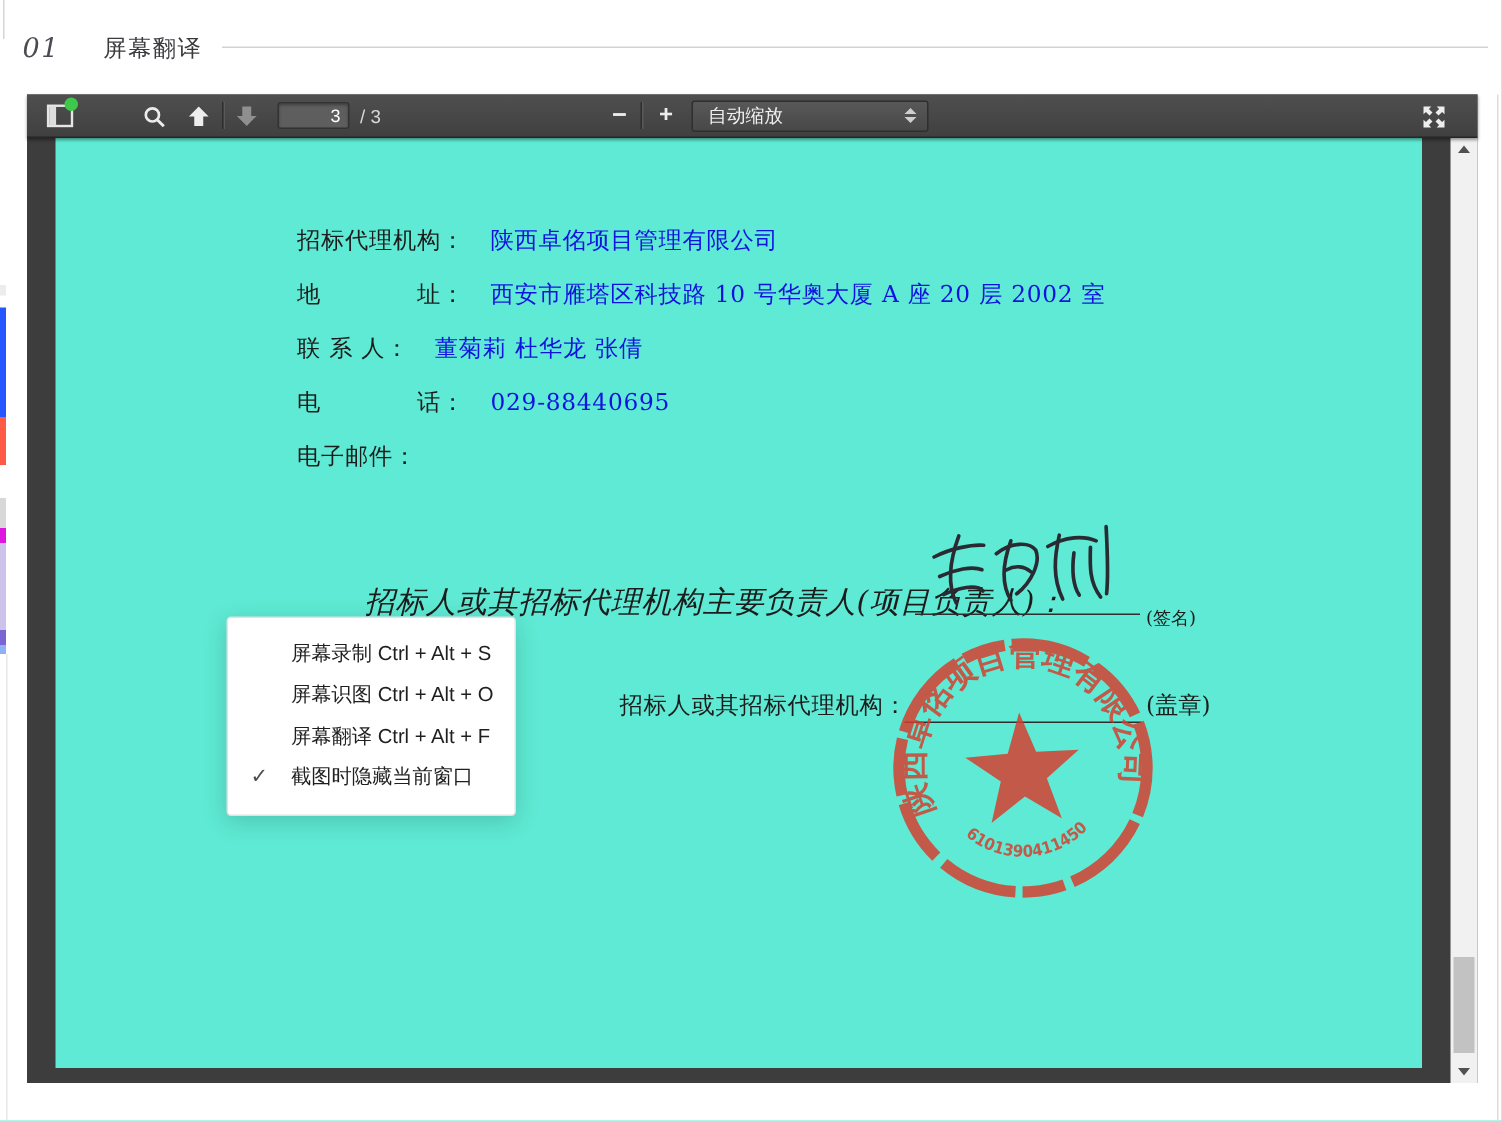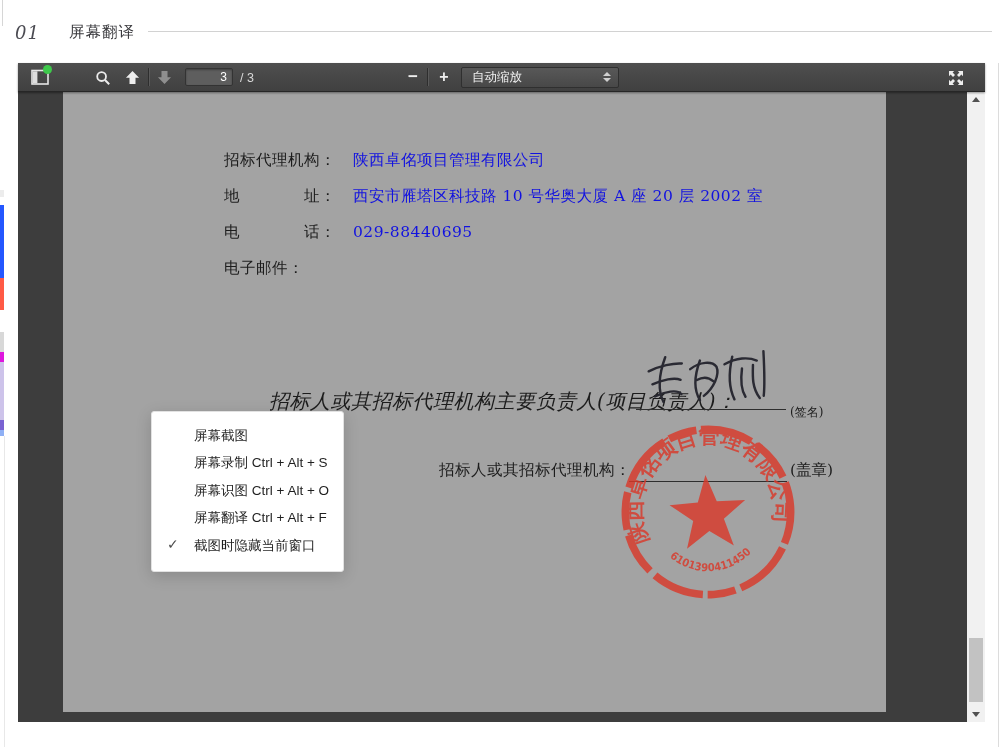--- a/index.html
+++ b/index.html
@@ -63,25 +63,24 @@
     display:flex; align-items:center; padding-left:10px;
   }
   .stepper { position:absolute; right:7px; top:4px; display:flex; flex-direction:column; gap:2px; }
   .stepper .up    { width:0; height:0; border-left:4px solid transparent; border-right:4px solid transparent; border-bottom:4px solid #cfcfcf; }
   .stepper .down  { width:0; height:0; border-left:4px solid transparent; border-right:4px solid transparent; border-top:4px solid #cfcfcf; }
 
   .fullscreen-btn { left:929px; top:6px; width:18px; height:18px; }
 
   
   .pdf-page {
-    position:absolute; left:19px; top:29px; width:823px; height:620px;
-    background:#a3a3a3; z-index:1;
+    position:absolute; left:19px; top:29px; width:911px; height:620px;
+    background:#5eead4; z-index:1;
     font-family:"DejaVu Serif","Liberation Serif",serif;
     color:#1c1c1c;
-    margin-left:26px;
   }
   .info-block { position:absolute; left:161px; top:50px; font-size:15.5px; }
   .info-row { height:36px; display:flex; align-items:center; white-space:pre; }
   .info-row .lbl { color:#1c1c1c; letter-spacing:0.5px; }
   .info-row .val { color:#1212e0; margin-left:17px; letter-spacing:0.5px; }
 
   .sig-label   { position:absolute; left:206px; top:296px; font-size:20px; letter-spacing:0.5px; white-space:pre;font-style:italic; }
   .sig-blank   { position:absolute; left:573px; top:300px; width:150px; height:18px; border-bottom:1.6px solid #2e2e2e; }
   .sig-suffix  { position:absolute; left:727px; top:312px; font-size:12px; }
   .signature-svg { position:absolute; left:581px; top:256px; width:142px; height:58px; z-index:2; }
@@ -193,20 +192,24 @@
   <div class="pdf-page">
 
     <div class="info-block">
       <div class="info-row">
         <span class="lbl">招标代理机构：</span>
         <span class="val">陕西卓佲项目管理有限公司</span>
       </div>
       <div class="info-row">
         <span class="lbl">地　　　　址：</span>
         <span class="val">西安市雁塔区科技路 10 号华奥大厦 A 座 20 层 2002 室</span>
+      </div>
+      <div class="info-row">
+        <span class="lbl">联 系 人：</span>
+        <span class="val">董菊莉 杜华龙 张倩</span>
       </div>
       <div class="info-row">
         <span class="lbl">电　　　　话：</span>
         <span class="val">029-88440695</span>
       </div>
       <div class="info-row">
         <span class="lbl">电子邮件：</span>
       </div>
     </div>
 
@@ -258,24 +261,20 @@
     <div class="sb-thumb"></div>
     <div class="sb-down">
         <i></i>
       </div>
   </div>
 </div>
 
 <div class="context-menu">
   <div class="menu-item">
     <span class="menu-check"></span>
-    <span>屏幕截图</span>
-  </div>
-  <div class="menu-item">
-    <span class="menu-check"></span>
     <span>屏幕录制 Ctrl + Alt + S</span>
   </div>
   <div class="menu-item">
     <span class="menu-check"></span>
     <span>屏幕识图 Ctrl + Alt + O</span>
   </div>
   <div class="menu-item">
     <span class="menu-check"></span>
     <span>屏幕翻译 Ctrl + Alt + F</span>
   </div>

